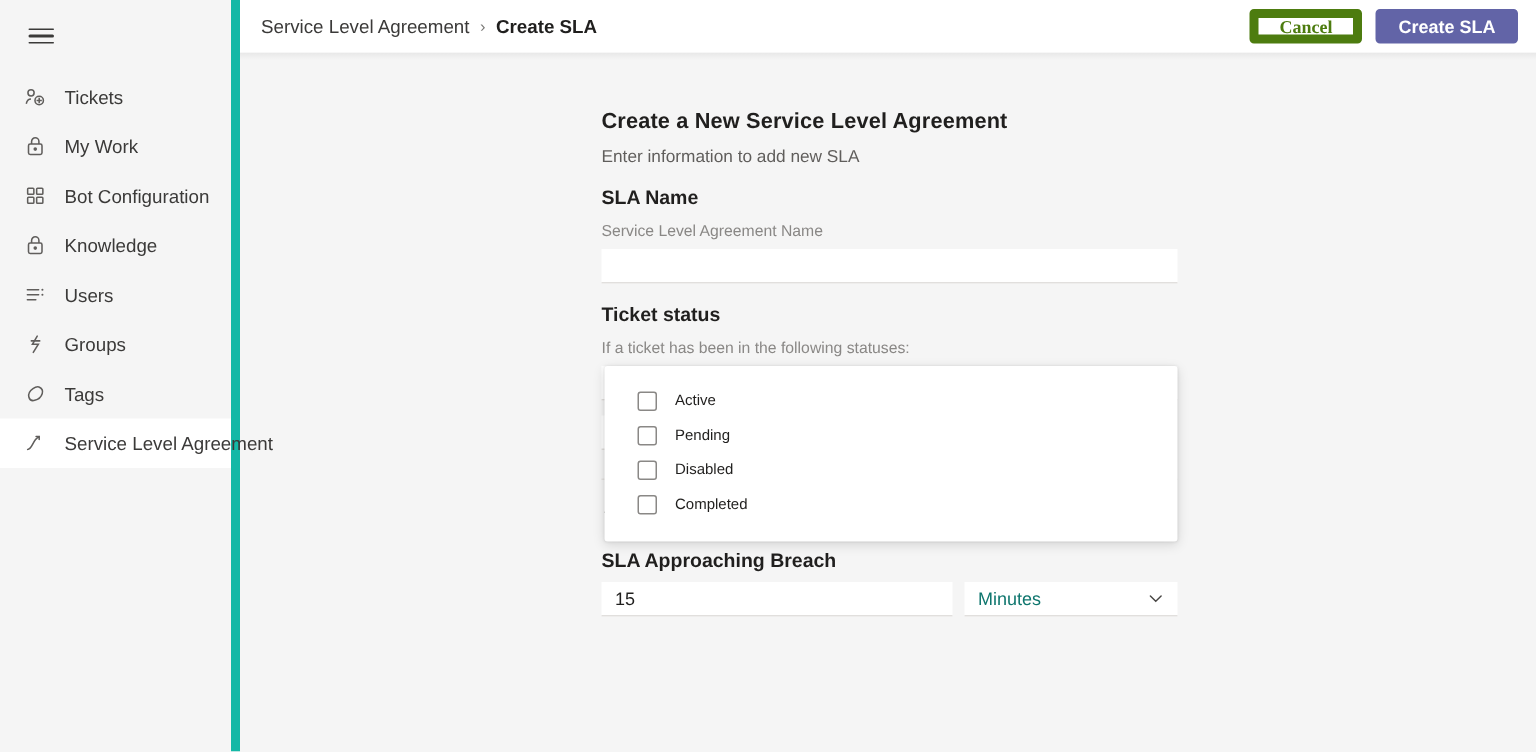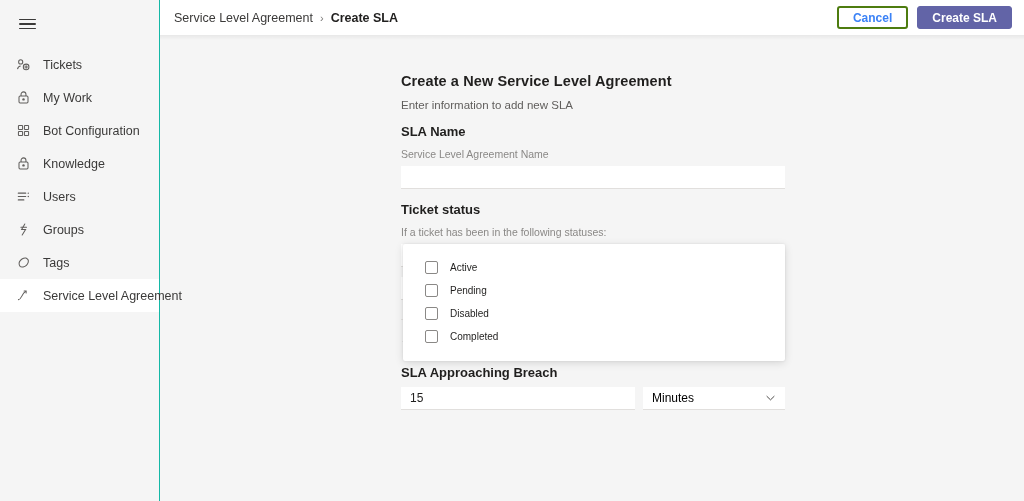--- a/index.html
+++ b/index.html
@@ -10,21 +10,21 @@
     overflow: hidden;
   }
 
   .app { position: relative; width: 1024px; height: 501px; }
 
   
   .sidebar {
     position: absolute; left: 0; top: 0;
     width: 160px; height: 501px;
     background: #f5f5f5;
-    border-right: 1px solid #14b8a6;
+    border-right: 6px solid #14b8a6;
     z-index: 5;
   }
   .hamburger {
     width: 42px; height: 36px;
     display: flex; flex-direction: column; justify-content: center;
     align-items: center; gap: 3px;
     margin: 6px 0 0 6px;
     cursor: pointer;
   }
   .hamburger span { display:block; width: 17px; height: 1.6px; background: #3b3a39; border-radius:1px; }
@@ -64,21 +64,21 @@
   .crumb-sep { color: #7a7977; font-size: 11px; }
   .crumb-cur { color: #201f1e; font-weight: bold; }
   .topbar-actions { margin-left: auto; display: flex; align-items: center; gap: 9px; }
   .btn {
     font-family: "Liberation Sans", sans-serif;
     font-size: 12px; font-weight: bold;
     height: 23px; padding: 0 14px;
     border-radius: 3px; cursor: pointer; line-height: 1;
     display: inline-flex; align-items: center; justify-content: center;
   }
-  .btn-cancel { background:#ffffff; color:#3b82f6; border:2px solid #4d7c0f; }
+  .btn-cancel { background:#ffffff; color:#4d7c0f; border:6px solid #4d7c0f;font-family:Liberation Serif, serif; }
   .btn-primary { background:#6264a7; color:#ffffff; border:1px solid #6264a7; }
 
   .topbar-shadow {
     position:absolute; left:160px; top:35px; width:864px; height:5px;
     background: linear-gradient(to bottom, rgba(0,0,0,0.055), rgba(0,0,0,0));
     z-index: 3; pointer-events:none;
   }
 
   
   .content {
@@ -179,21 +179,21 @@
     width: 234px; height: 23px;
     background:#ffffff; border:none; border-bottom:1px solid #e1dfdd;
     font-family:"Liberation Sans", sans-serif; font-size:12px; color:#201f1e;
     padding: 0 9px;
   }
   .breach-unit {
     position:relative;
     width: 142px; height: 23px;
     background:#ffffff; border-bottom:1px solid #e1dfdd;
     display:flex; align-items:center; padding:0 9px;
-    font-size:12px; color:#000000; cursor:pointer;
+    font-size:12px; color:#0f766e; cursor:pointer;
   }
   .breach-unit .chev { position:absolute; right:8px; top:50%; transform:translateY(-50%); width:13px;height:13px;color:#484644; }
   .breach-unit .chev svg { width:13px;height:13px;display:block; }
 </style>
 </head>
 <body>
 
 <div class="app">
 
   <aside class="sidebar">

